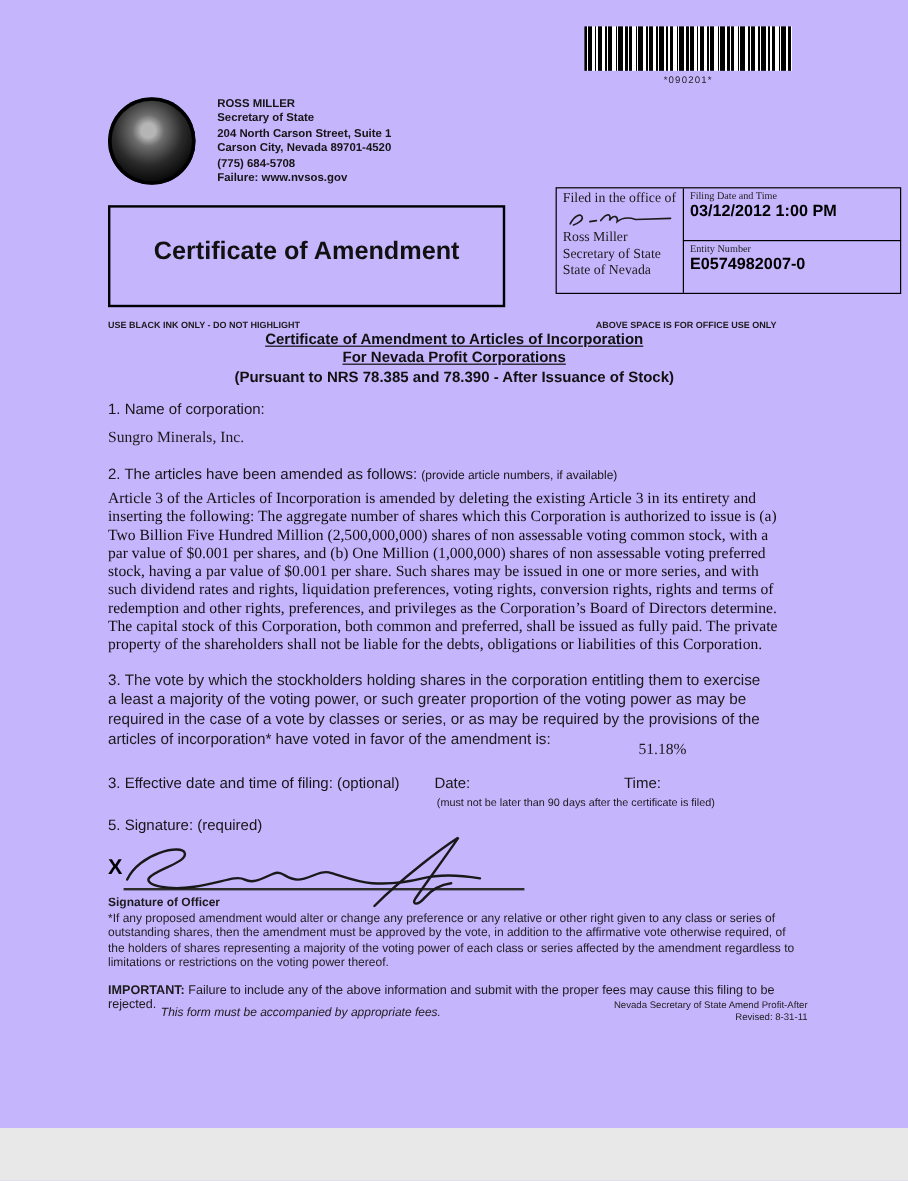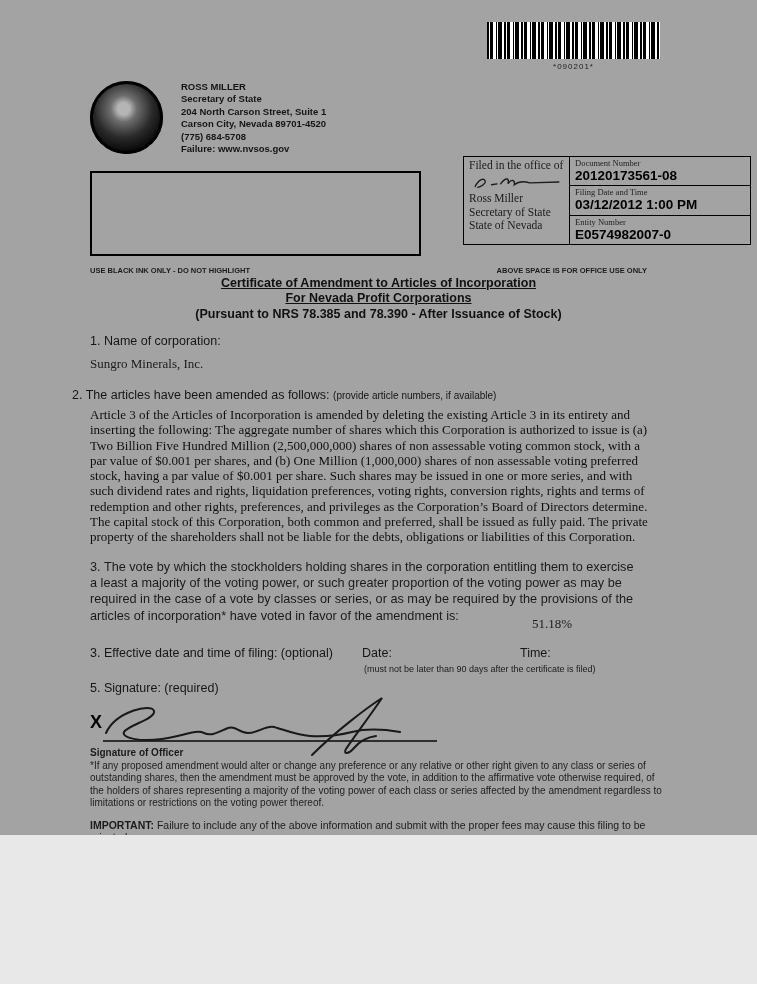--- a/index.html
+++ b/index.html
@@ -1,16 +1,16 @@
 <!DOCTYPE html>
 <html><head>
 <meta charset="utf-8">
 <style>
   html,body{margin:0;padding:0;background:#e8e8e8;}
-  .page{position:relative;width:757px;height:835px;background:#a3a3a3;overflow:hidden;
+  .page{position:relative;width:757px;height:940px;background:#c4b5fd;overflow:hidden;
         font-family:"Liberation Sans",sans-serif;color:#1b1b1b;}
   .abs{position:absolute;}
 
   
   .barcode{left:487px;top:22px;width:173px;height:37px;
     background:repeating-linear-gradient(90deg,#000 0 2px,#fff 2px 3px,#000 3px 6px,#fff 6px 9px,#000 9px 10px,#fff 10px 11px,#000 11px 15px,#fff 15px 17px);}
   .barcode-text{left:487px;top:62px;width:173px;text-align:center;font-size:8px;letter-spacing:1px;color:#222;}
 
   
   .seal{left:90px;top:81px;width:73px;height:73px;border-radius:50%;
@@ -41,21 +41,21 @@
   .instr-right{right:110px;top:266px;font-size:7.5px;font-weight:bold;}
 
   
   .form-title{left:90px;top:276px;width:577px;text-align:center;font-weight:bold;font-size:12.5px;line-height:15.4px;color:#111;}
   .form-title .u{text-decoration:underline;margin-top:47px;}
 
   
   .s-label{font-size:12.5px;color:#161616;}
   .s1-label{left:90px;top:334px;}
   .s1-value{left:90px;top:356px;font-family:"Liberation Serif",serif;font-size:13px;}
-  .s2-label{left:72px;top:388px;text-align:right;}
+  .s2-label{left:90px;top:388px;text-align:right;}
   .s2-note{font-size:10px;}
   .s2-text{left:90px;top:407px;width:588px;font-family:"Liberation Serif",serif;font-size:13px;line-height:15.3px;white-space:pre-line;color:#101010;}
   .s3-label{left:90px;top:559px;width:592px;font-size:12.7px;line-height:16.2px;white-space:pre-line;}
   .s3-value{left:532px;top:616px;font-family:"Liberation Serif",serif;font-size:13px;}
   .s4-label{left:90px;top:646px;}
   .s4-date{left:362px;top:646px;}
   .s4-time{left:520px;top:646px;}
   .s4-note{left:364px;top:664px;font-size:9px;}
   .s5-label{left:90px;top:681px;}
 
@@ -85,37 +85,34 @@
   <div class="abs letterhead">
     <div>ROSS MILLER</div>
     <div>Secretary of State</div>
     <div>204 North Carson Street, Suite 1</div>
     <div>Carson City, Nevada 89701-4520</div>
     <div>(775) 684-5708</div>
     <div>Failure:  www.nvsos.gov</div>
   </div>
 
   <div class="abs title-box">
+    <div class="t1">Certificate of Amendment</div>
   </div>
 
   <div class="abs filed-box">
     <div class="filed-left">
       <div class="fl-label">Filed in the office of</div>
       <svg class="filed-sig" width="96" height="20" viewBox="0 0 104 22">
         <path d="M6 16 C10 8 16 6 17 10 C18 13 12 16 9 17 M24 14 L30 13 M34 13 C40 5 44 7 42 13 C46 7 50 9 49 14 C54 10 60 10 66 12 L98 11" stroke="#1c1c1c" fill="none" stroke-width="1.5" stroke-linecap="round"></path>
       </svg>
       <div class="fl-name">Ross Miller</div>
       <div class="fl-name">Secretary of State</div>
       <div class="fl-name">State of Nevada</div>
     </div>
     <div class="filed-right">
-      <div class="filed-row">
-        <div class="fr-label">Document Number</div>
-        <div class="fr-value">20120173561-08</div>
-      </div>
       <div class="filed-row">
         <div class="fr-label">Filing Date and Time</div>
         <div class="fr-value">03/12/2012 1:00 PM</div>
       </div>
       <div class="filed-row">
         <div class="fr-label">Entity Number</div>
         <div class="fr-value">E0574982007-0</div>
       </div>
     </div>
   </div>

